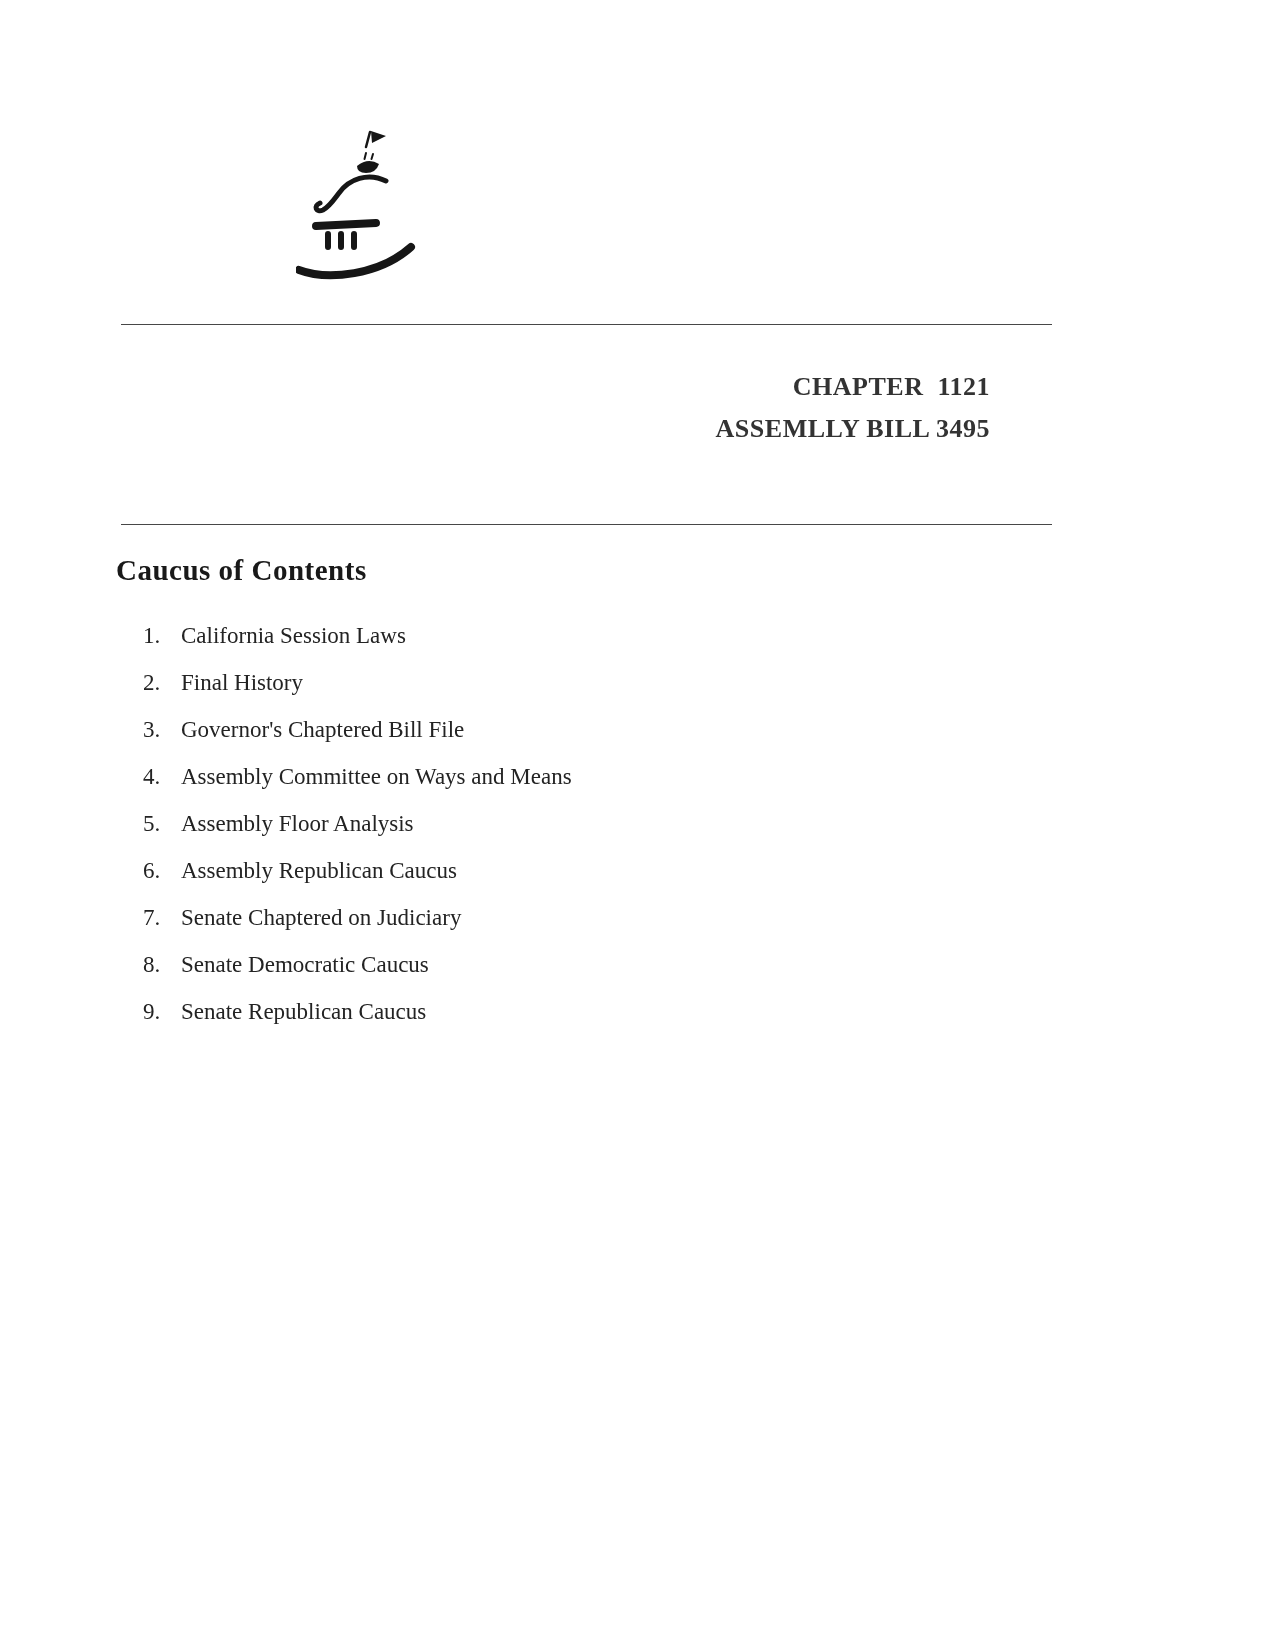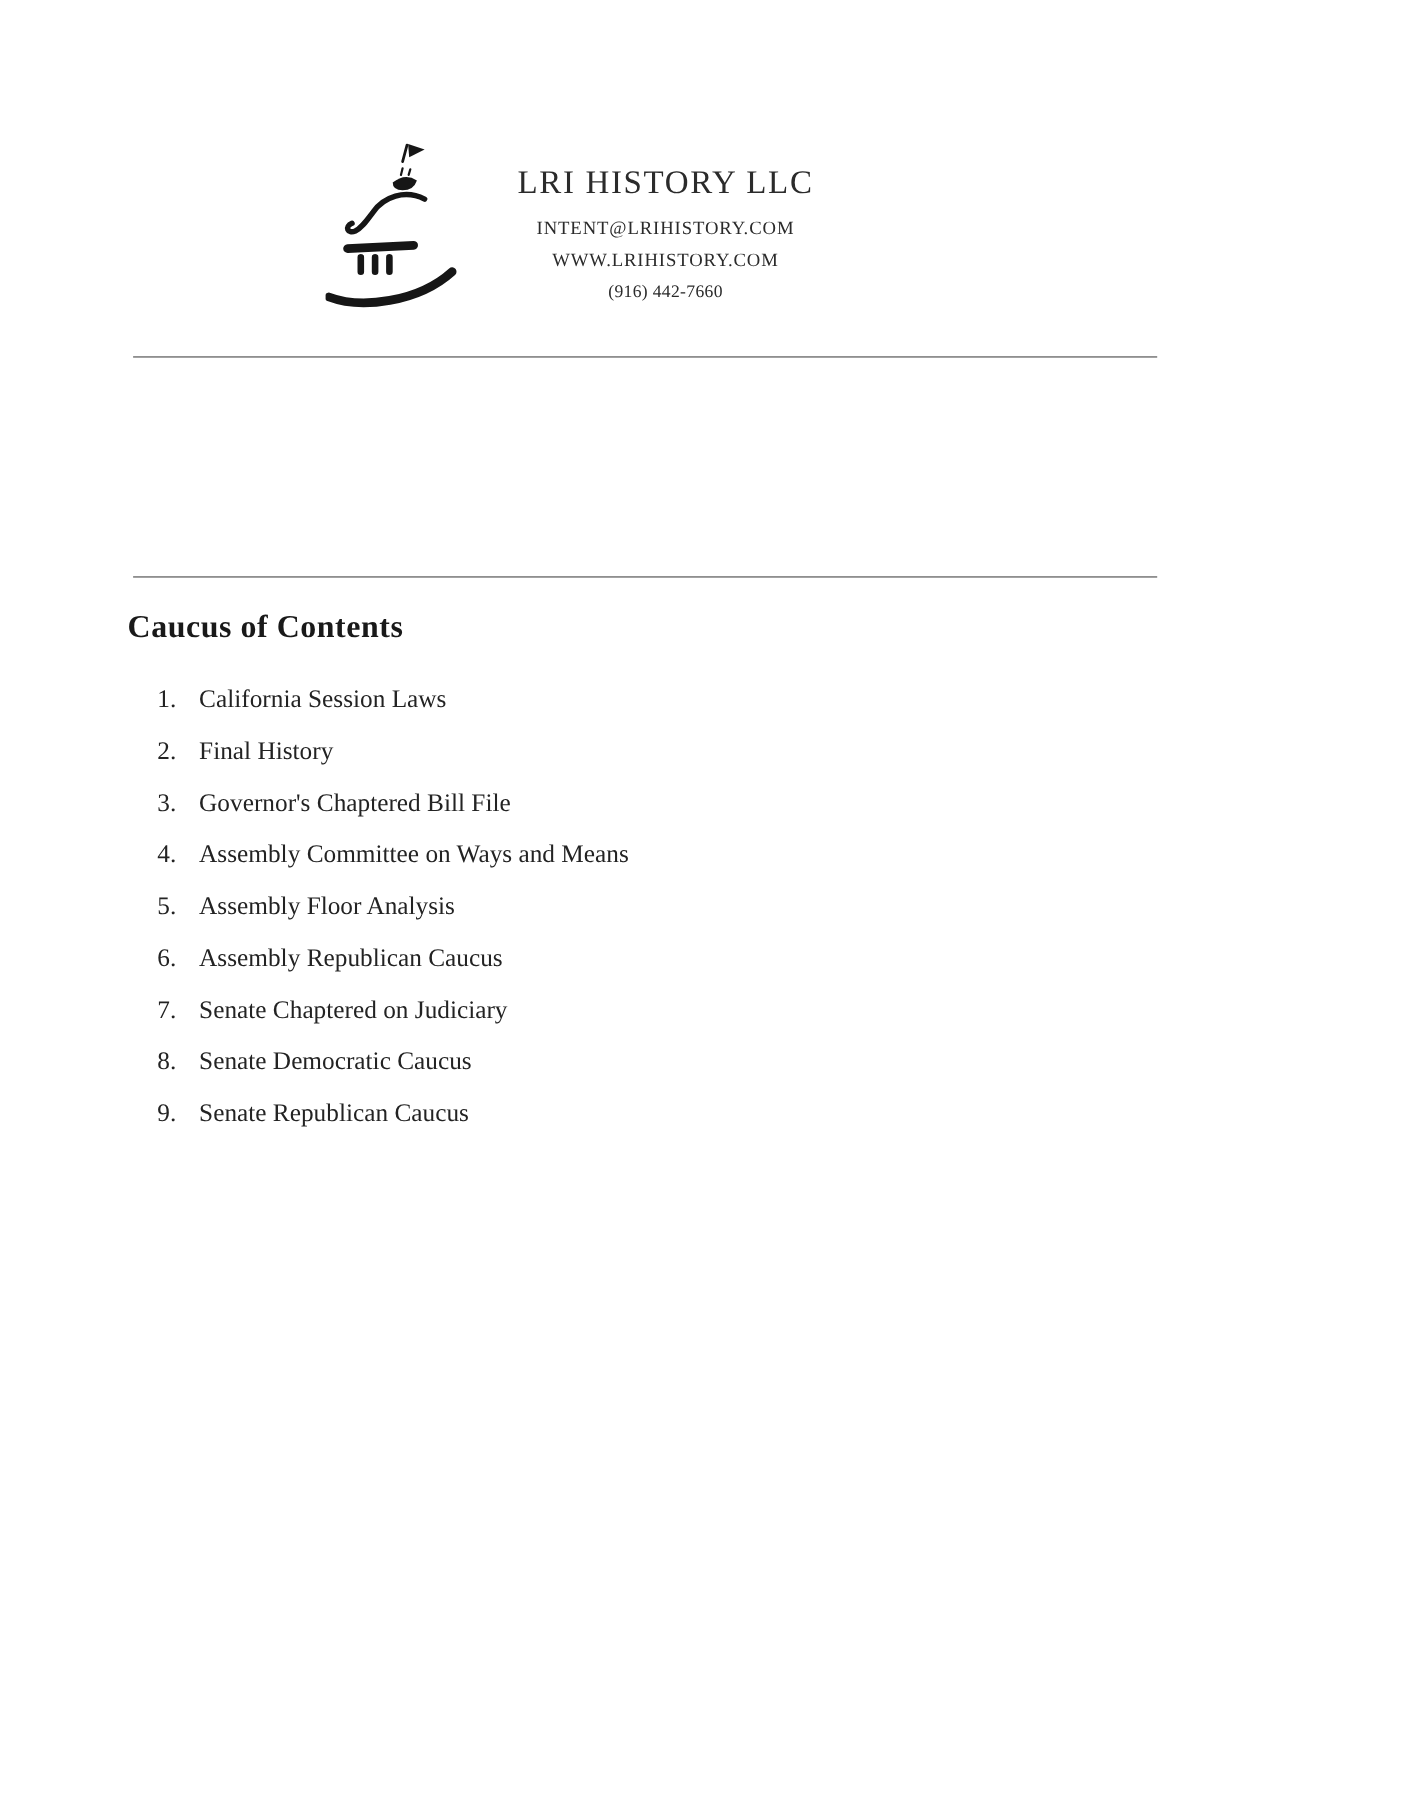--- a/index.html
+++ b/index.html
@@ -137,30 +137,26 @@
 
         <path d="M20 100 L 80 97" stroke-width="8"></path>
 
         <path d="M32 108 l0 13 M45 108 l0 13 M58 108 l0 13" stroke-width="6"></path>
 
         <path d="M3 144 C 32 155, 84 149, 115 121" stroke-width="8"></path>
       </g>
     </svg>
   </div>
 
-  <div class="header-text">
-    <div class="company-name">LRI HISTORY LLC</div>
-    <div class="contact-line">INTENT@LRIHISTORY.COM</div>
-    <div class="contact-line">WWW.LRIHISTORY.COM</div>
-    <div class="contact-line phone">(916) 442-7660</div>
-  </div>
 
   <div class="rule rule-top"></div>
 
   <div class="title-block">
+    <div class="title-line">CHAPTER  1121</div>
+    <div class="title-line">ASSEMLLY BILL 3495</div>
   </div>
 
   <div class="rule rule-bottom"></div>
 
   <div class="toc-heading">Caucus of Contents</div>
 
   <div class="toc-list">
     <div class="toc-item">
       <span class="toc-item-number">1.</span>
       <span class="toc-item-label">California Session Laws</span>

